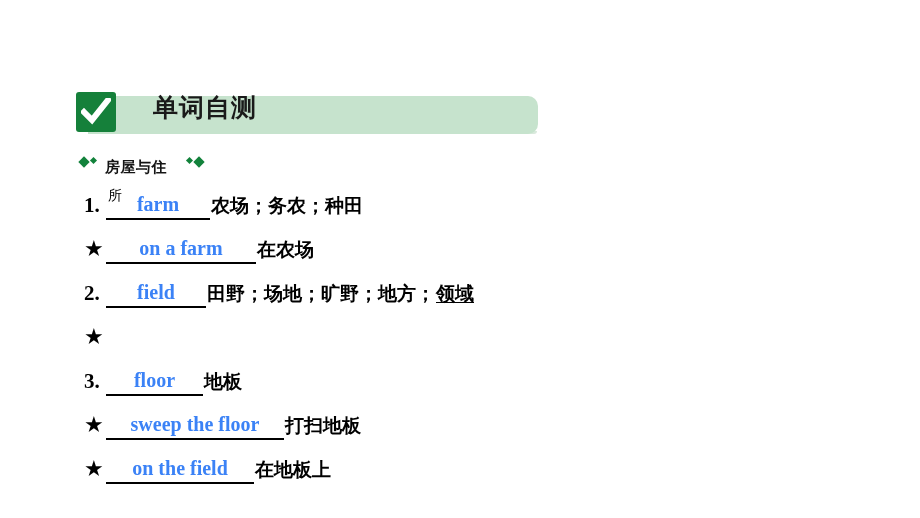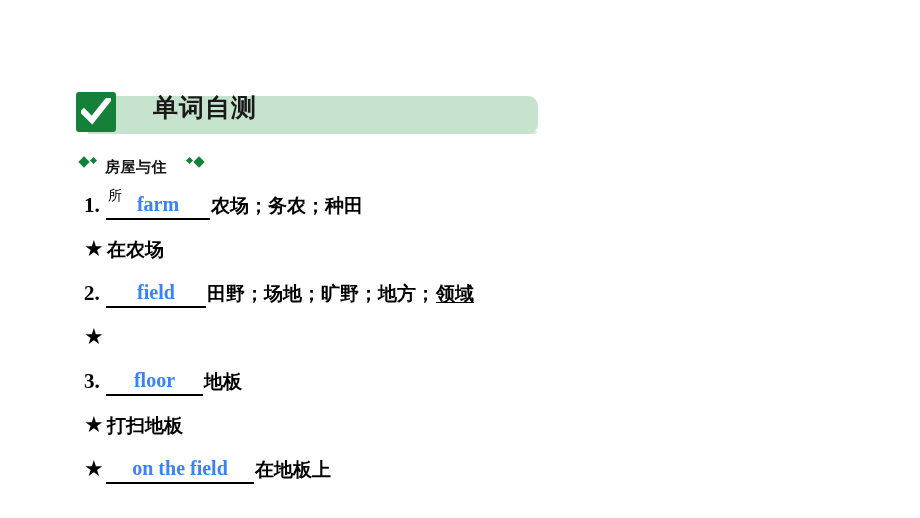--- a/index.html
+++ b/index.html
@@ -205,20 +205,23 @@
     <span class="marker num">1.</span>
     <span class="blank w1">
       <span class="prefix-cn">所</span>
       <span class="ans">farm</span>
     </span>
     <span class="cn">农场；务农；种田</span>
   </div>
 
   <div class="line">
     <span class="marker star">★</span>
+    <span class="blank w2">
+      <span class="ans">on a farm</span>
+    </span>
     <span class="cn">在农场</span>
   </div>
 
   <div class="line">
     <span class="marker num">2.</span>
     <span class="blank w3">
       <span class="ans">field</span>
     </span>
     <span class="cn">田野；场地；旷野；地方；</span>
       <span class="cn u">领域</span>
@@ -231,20 +234,23 @@
   <div class="line">
     <span class="marker num">3.</span>
     <span class="blank w5">
       <span class="ans">floor</span>
     </span>
     <span class="cn">地板</span>
   </div>
 
   <div class="line">
     <span class="marker star">★</span>
+    <span class="blank w6">
+      <span class="ans">sweep the floor</span>
+    </span>
     <span class="cn">打扫地板</span>
   </div>
 
   <div class="line">
     <span class="marker star">★</span>
     <span class="blank w7">
       <span class="ans">on the field</span>
     </span>
     <span class="cn">在地板上</span>
   </div>

